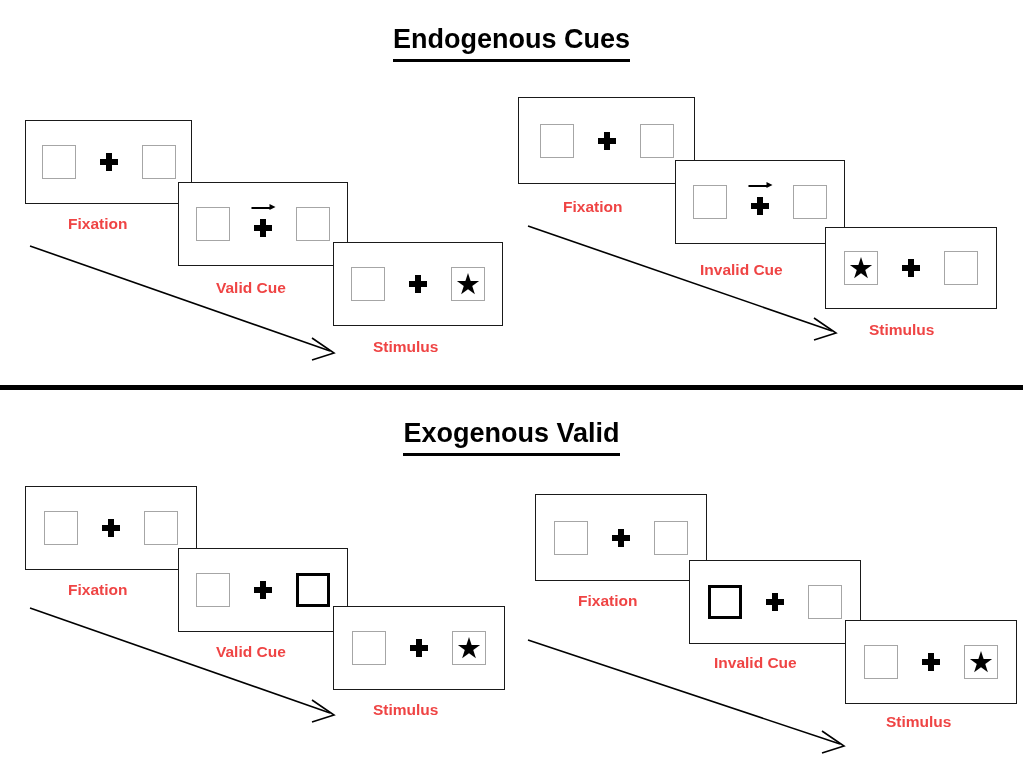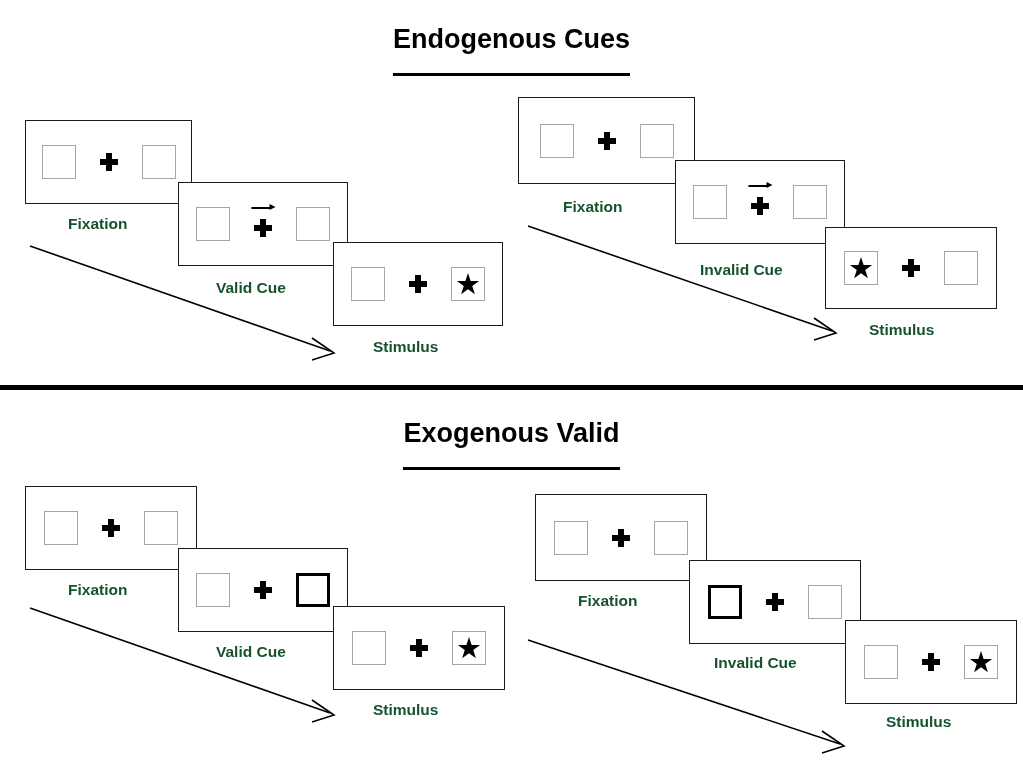--- a/index.html
+++ b/index.html
@@ -17,21 +17,21 @@
     position:absolute;
     width:100%;
     text-align:center;
     font-size:27px;
     font-weight:bold;
     color:#000;
     letter-spacing:0px;
   }
   .section-title span{
     border-bottom:3px solid #000;
-    padding-bottom:19px;
+    padding-bottom:5px;
   }
 
   
   .divider{
     position:absolute;
     left:0;
     width:1023px;
     height:5px;
     background:#000;
   }
@@ -107,21 +107,21 @@
     line-height:26px;
     text-align:center;
     font-family:"DejaVu Sans", sans-serif;
   }
 
   
   .caption{
     position:absolute;
     font-size:15.5px;
     font-weight:bold;
-    color:#14532d;
+    color:#ef4444;
     white-space:nowrap;
     z-index:3;
   }
 
   
   .flow-arrow{
     position:absolute;
     z-index:1;
     pointer-events:none;
   }

